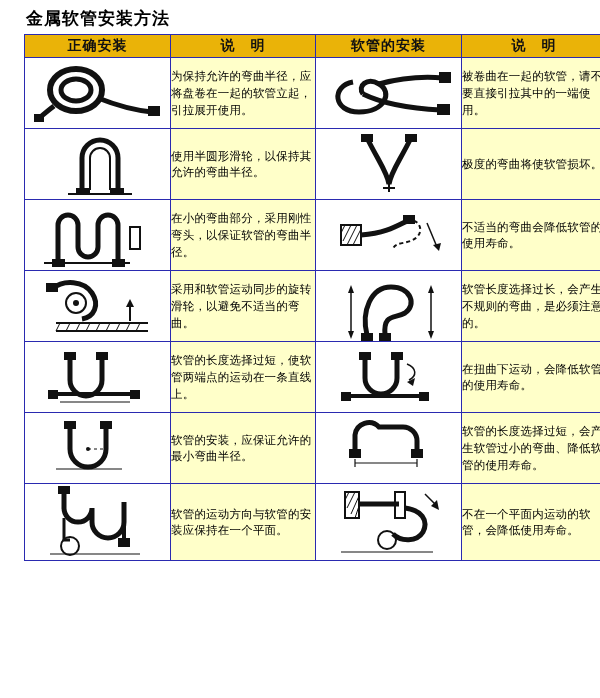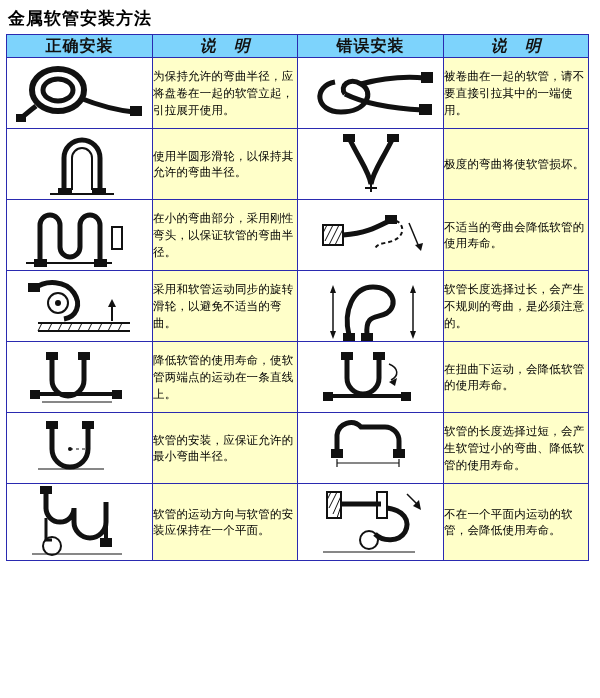--- a/index.html
+++ b/index.html
@@ -12,50 +12,50 @@
     height: 698px;
     font-family: "DejaVu Sans", "Liberation Sans", sans-serif;
     color: #000;
     overflow: hidden;
   }
   .page {
     width: 600px;
     height: 698px;
     position: relative;
     box-sizing: border-box;
-    padding: 6px 10px 0 6px;
+    padding: 6px 10px 0 24px;
   }
   .page-title {
     font-size: 17px;
     font-weight: bold;
     letter-spacing: 1px;
     margin: 2px 0 6px 2px;
     line-height: 1.2;
   }
   table.matrix {
     border-collapse: collapse;
     width: 578px;
     table-layout: fixed;
     border: 1px solid #2a2ab0;
   }
   table.matrix td, table.matrix th {
     border: 1px solid #2a2ab0;
     padding: 0;
     vertical-align: middle;
   }
   thead th {
-    background: #7dd3fc;
+    background: #eab308;
     color: #111;
-    font-size: 16px;
+    font-size: 14px;
     font-weight: bold;
     height: 22px;
     letter-spacing: 1px;
   }
   .col-img { width: 145px; }
-  .col-txt { width: 144px; font-style: italic; }
+  .col-txt { width: 144px; }
   td.img-cell {
     background: #ffffff;
     text-align: center;
     vertical-align: middle;
     height: 70px;
   }
   td.txt-cell {
     background: #ffffc9;
     font-size: 11.5px;
     line-height: 1.45;
@@ -77,21 +77,21 @@
 
 <div class="page">
 
   <div class="page-title">金属软管安装方法</div>
 
   <table class="matrix">
     <thead>
       <tr>
         <th class="col-img">正确安装</th>
         <th class="col-txt">说　明</th>
-        <th class="col-img">错误安装</th>
+        <th class="col-img">软管的安装</th>
         <th class="col-txt">说　明</th>
       </tr>
     </thead>
     <tbody>
 
       <tr>
         <td class="img-cell">
           <svg class="art" width="132" height="62" viewBox="0 0 132 62">
             <ellipse cx="44" cy="28" rx="26" ry="21" class="ln" stroke-width="6"></ellipse>
             <ellipse cx="44" cy="28" rx="15" ry="11" class="ln" stroke-width="5"></ellipse>
@@ -214,21 +214,21 @@
           <svg class="art" width="136" height="62" viewBox="0 0 136 62">
             <path d="M40 10 L40 34 A16 16 0 0 0 72 34 L72 10" class="hose"></path>
             <rect x="34" y="6" width="12" height="8" fill="#111"></rect>
             <rect x="66" y="6" width="12" height="8" fill="#111"></rect>
             <line x1="24" y1="48" x2="104" y2="48" class="ln" stroke-width="4"></line>
             <rect x="18" y="44" width="10" height="9" fill="#111"></rect>
             <rect x="100" y="44" width="10" height="9" fill="#111"></rect>
             <line x1="30" y1="56" x2="100" y2="56" class="ln" stroke-width="1.2"></line>
           </svg>
         </td>
-        <td class="txt-cell">降低软管的使用寿命，使软管两端点的运动在一条直线上。</td>
+        <td class="txt-cell">软管的长度选择过短，使软管两端点的运动在一条直线上。</td>
         <td class="img-cell">
           <svg class="art" width="136" height="62" viewBox="0 0 136 62">
             <path d="M44 10 L44 32 A16 16 0 0 0 76 32 L76 10" class="hose"></path>
             <rect x="38" y="6" width="12" height="8" fill="#111"></rect>
             <rect x="70" y="6" width="12" height="8" fill="#111"></rect>
             <line x1="26" y1="50" x2="102" y2="50" class="ln" stroke-width="4"></line>
             <rect x="20" y="46" width="10" height="9" fill="#111"></rect>
             <rect x="98" y="46" width="10" height="9" fill="#111"></rect>
             <path d="M86 18 C 96 22, 96 30, 88 34" class="ln" stroke-width="1.5"></path>
             <polygon points="86,36 94,32 92,40" fill="#111"></polygon>

